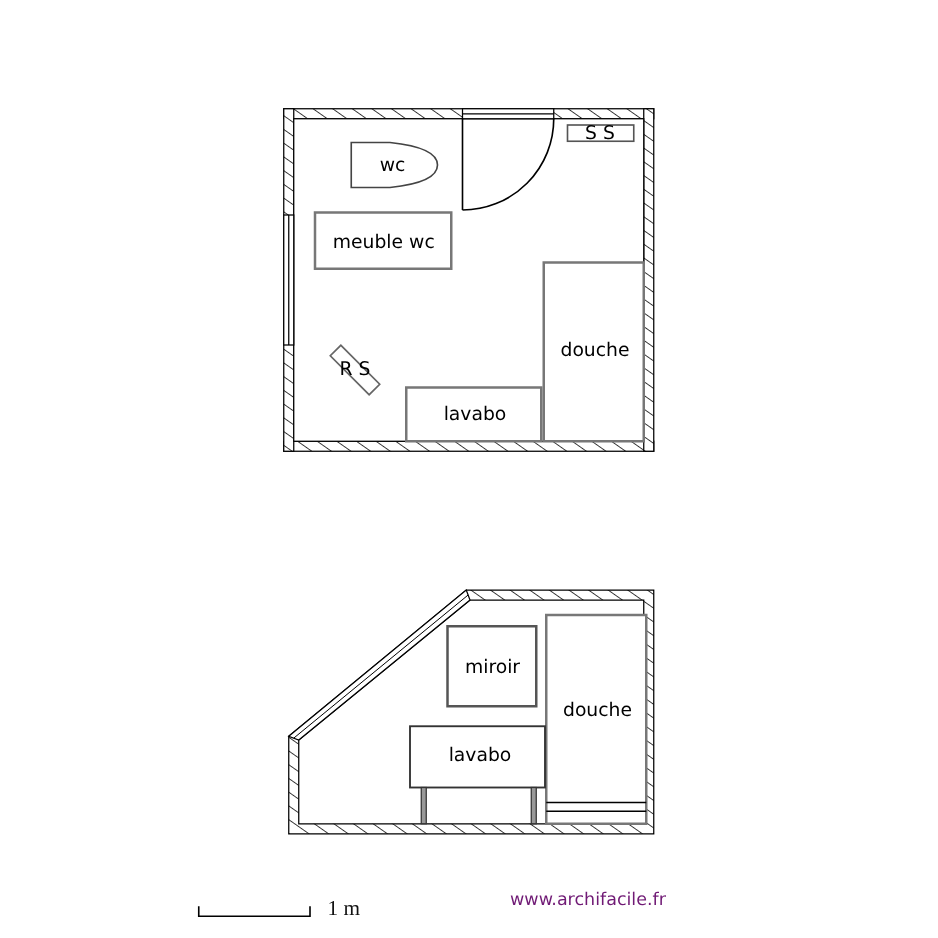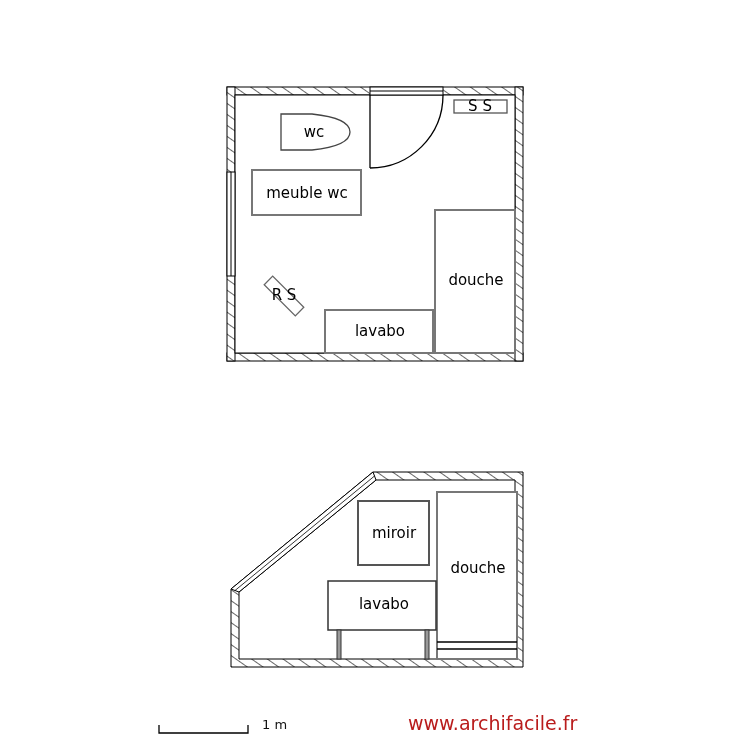--- a/index.html
+++ b/index.html
@@ -1,21 +1,21 @@
 <!DOCTYPE html>
 <html><head>
 <meta charset="utf-8">
 <style>
   html,body{margin:0;padding:0;background:#ffffff;}
   body{width:750px;height:750px;position:relative;overflow:hidden;font-family:"DejaVu Sans","Liberation Sans",sans-serif;}
   svg{position:absolute;left:0;top:0;}
   .lbl{font-family:"DejaVu Sans","Liberation Sans",sans-serif;font-size:15px;fill:#000;}
   .footer{position:absolute;font-family:"DejaVu Sans","Liberation Sans",sans-serif;color:#111;}
-  #scale-label{left:262px;top:717px;font-size:13px;}
-  #site-link{left:408px;top:712px;font-size:19px;color:#b91c1c;text-decoration:none;}
+  #scale-label{left:262px;top:717px;font-size:17px;font-family:Liberation Serif, serif;}
+  #site-link{left:408px;top:712px;font-size:14px;color:#701a75;text-decoration:none;}
 </style>
 </head>
 <body>
 
 <svg width="750" height="750" viewBox="0 0 750 750" xmlns="http://www.w3.org/2000/svg">
   <defs>
     <pattern id="hatch" patternUnits="userSpaceOnUse" width="9" height="9" patternTransform="rotate(-55)">
       <rect width="9" height="9" fill="#fff"></rect>
       <line x1="0" y1="0" x2="0" y2="9" stroke="#000" stroke-width="1.2"></line>
     </pattern>

